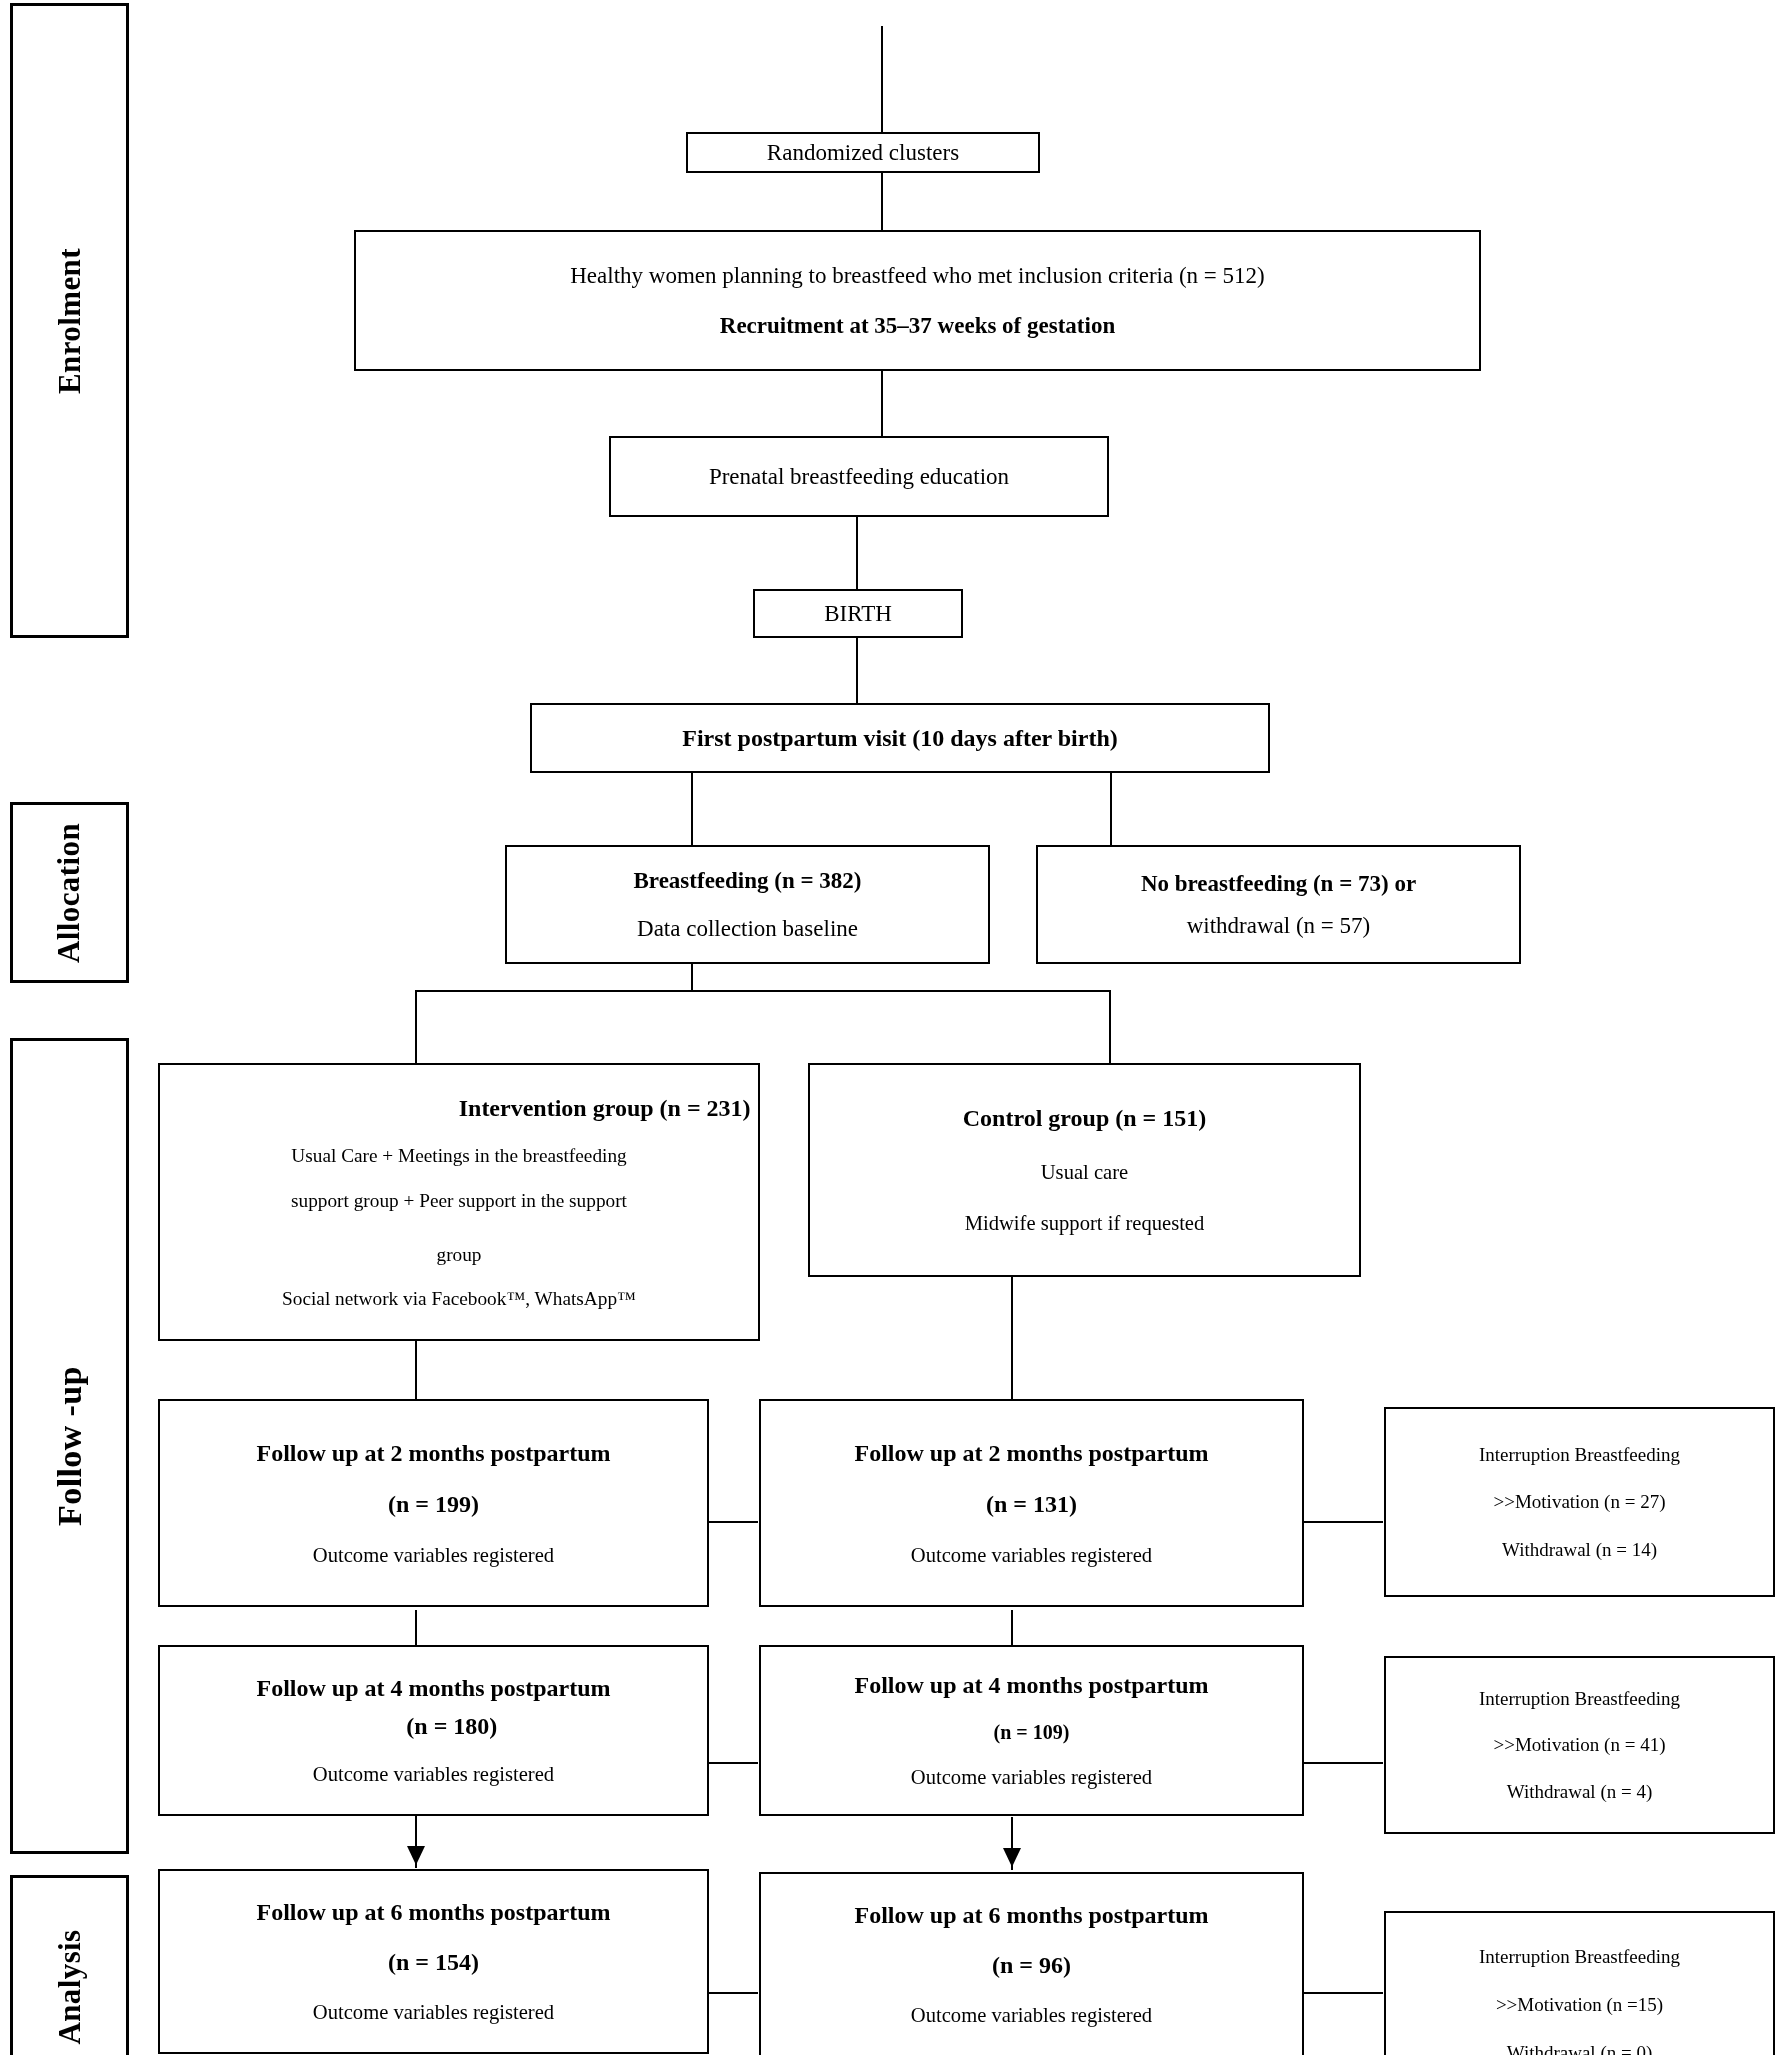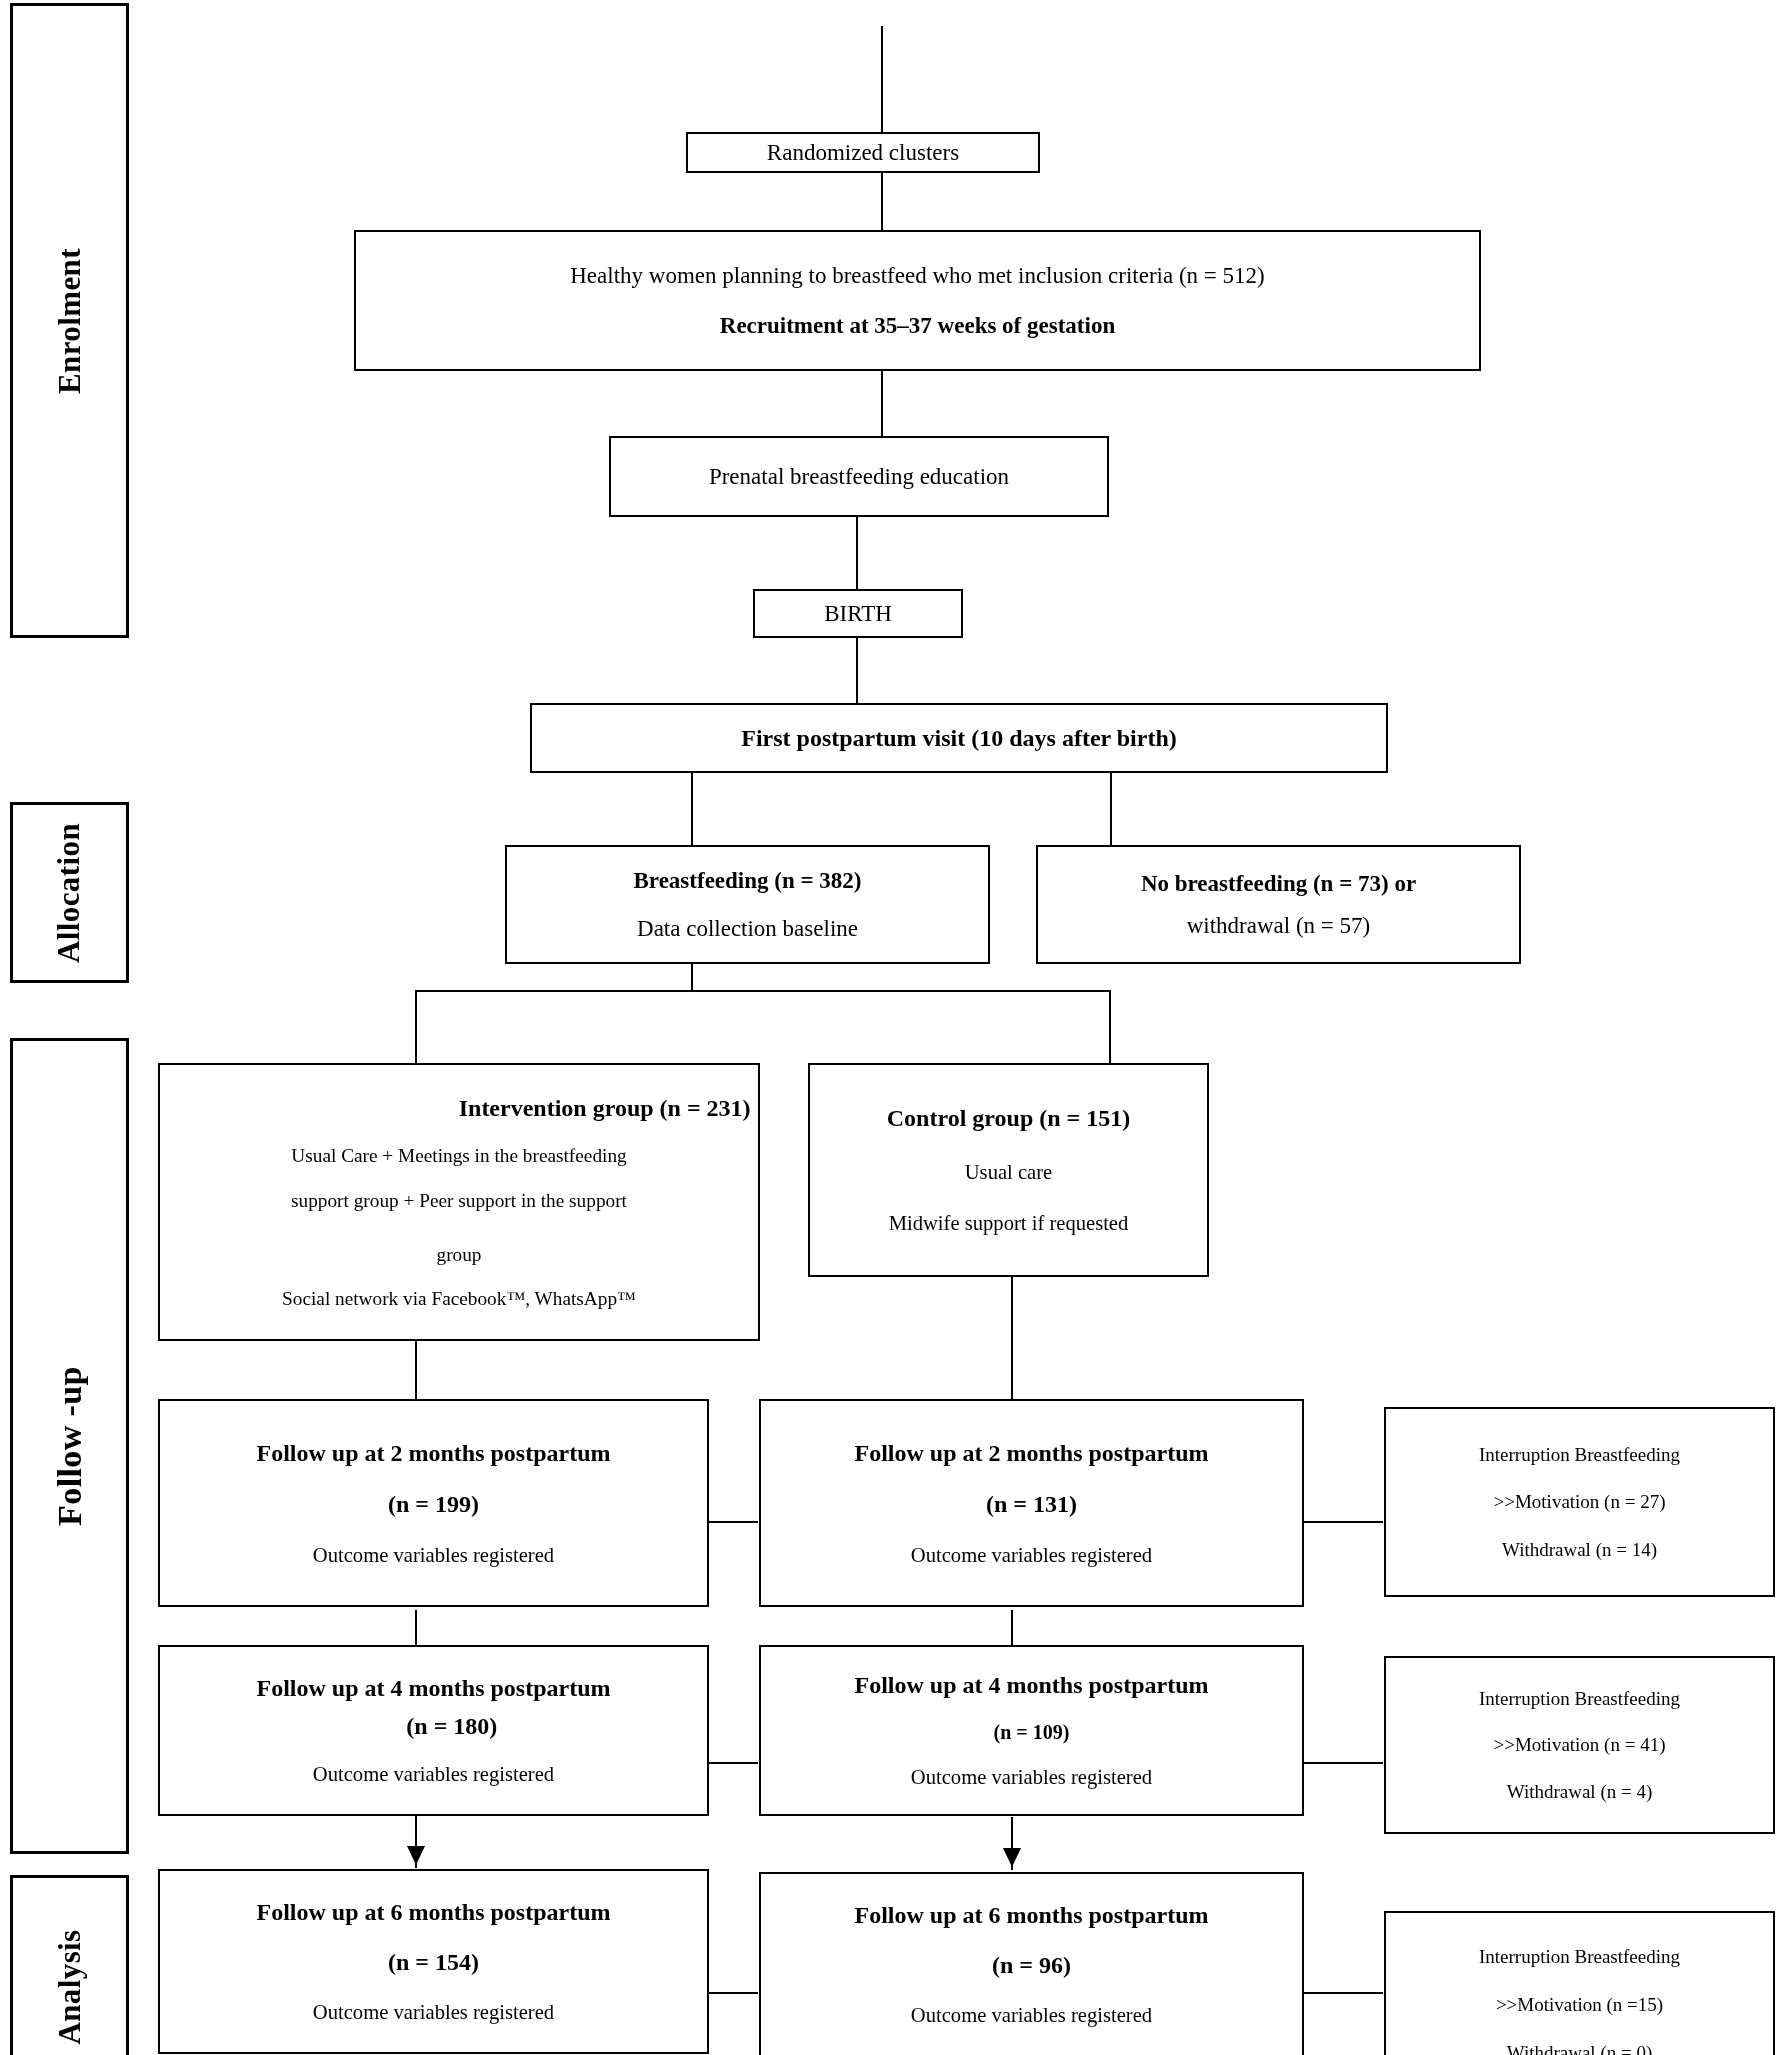--- a/index.html
+++ b/index.html
@@ -151,21 +151,21 @@
   </div>
 
   <div class="box" style="left:609px; top:436px; width:500px; height:81px; font-size:23px;">
     <span class="ln">Prenatal breastfeeding education</span>
   </div>
 
   <div class="box" style="left:753px; top:589px; width:210px; height:49px; font-size:23px;">
     <span class="ln">BIRTH</span>
   </div>
 
-  <div class="box" style="left:530px; top:703px; width:858px; height:70px; font-size:24px;">
+  <div class="box" style="left:530px; top:703px; width:740px; height:70px; font-size:24px;">
     <span class="ln b">First postpartum visit (10 days after birth)</span>
   </div>
 
   <div class="box" style="left:505px; top:845px; width:485px; height:119px; font-size:23px;">
     <span class="ln b">Breastfeeding (n = 382)</span>
     <span class="ln" style="margin-top:14px;">Data collection baseline</span>
   </div>
 
   <div class="box" style="left:1036px; top:845px; width:485px; height:119px; font-size:23px;">
     <span class="ln b">No breastfeeding (n = 73) or</span>
@@ -173,21 +173,21 @@
   </div>
 
   <div class="box" style="left:158px; top:1063px; width:602px; height:278px; font-size:19.3px;">
     <span class="ln b" style="font-size:24px;text-align:right;">Intervention group (n = 231)</span>
     <span class="ln" style="margin-top:16.4px;">Usual Care + Meetings in the breastfeeding</span>
     <span class="ln" style="margin-top:16.4px;">support group + Peer support in the support</span>
     <span class="ln" style="margin-top:26px;">group</span>
     <span class="ln" style="margin-top:16.4px;">Social network via Facebook™, WhatsApp™</span>
   </div>
 
-  <div class="box" style="left:808px; top:1063px; width:401px; height:214px; font-size:20.6px;">
+  <div class="box" style="left:808px; top:1063px; width:553px; height:214px; font-size:20.6px;">
     <span class="ln b" style="font-size:24px;">Control group (n = 151)</span>
     <span class="ln" style="margin-top:21.4px;">Usual care</span>
     <span class="ln" style="margin-top:21.4px;">Midwife support if requested</span>
   </div>
 
   <div class="box" style="left:158px; top:1399px; width:551px; height:208px; font-size:20.6px;">
     <span class="ln b" style="font-size:24px;">Follow up at 2 months postpartum</span>
     <span class="ln b" style="font-size:24px; margin-top:16.4px;">(n = 199)</span>
     <span class="ln" style="margin-top:19px;">Outcome variables registered</span>
   </div>

